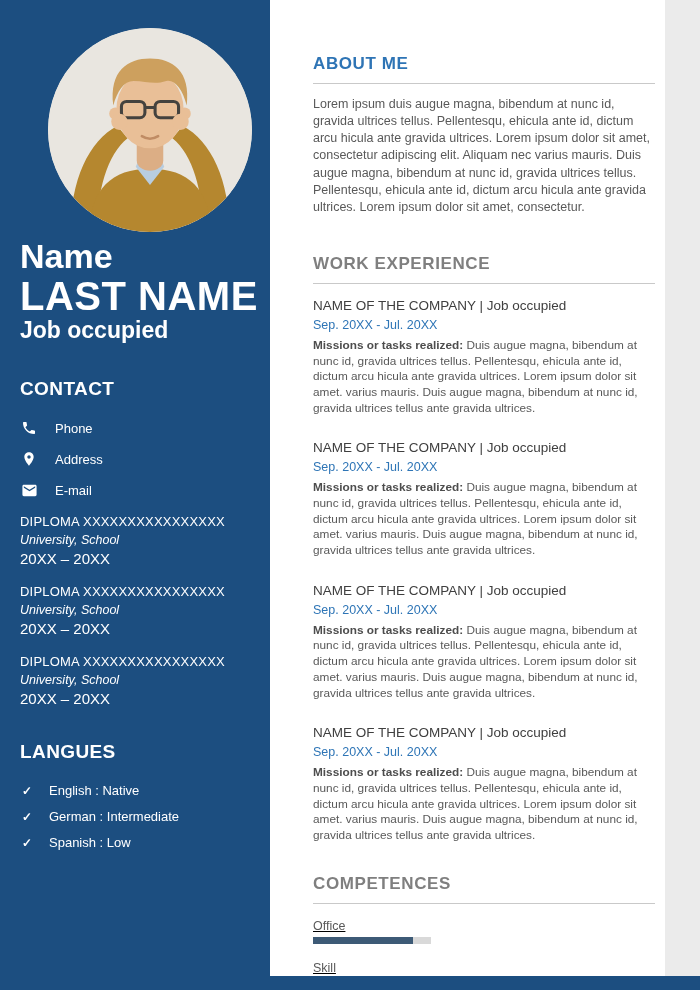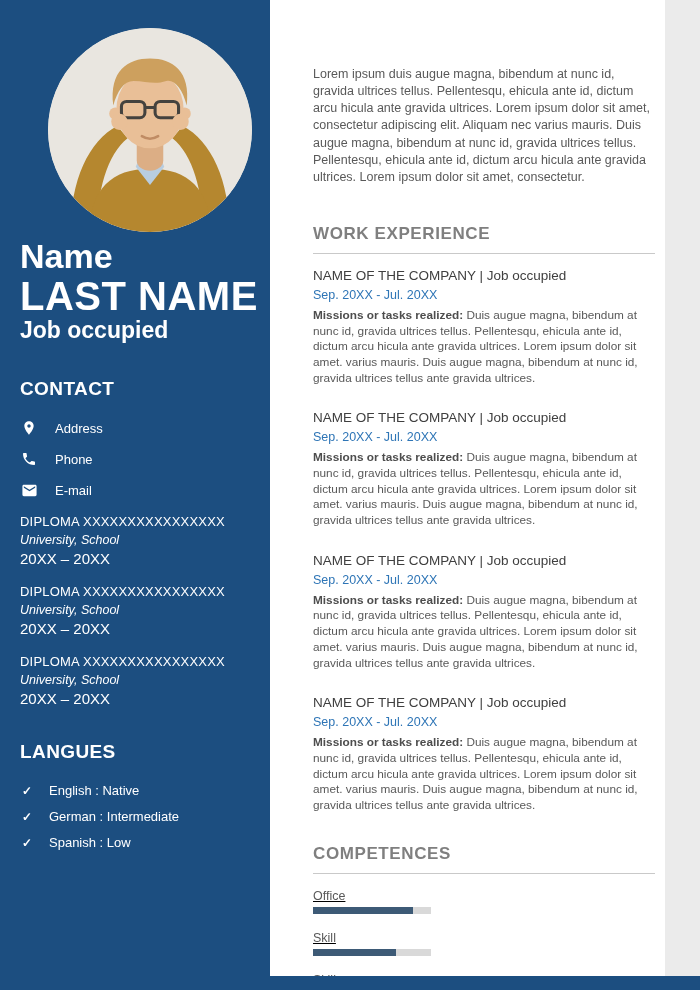--- a/index.html
+++ b/index.html
@@ -120,33 +120,33 @@
       <div class="last-name">LAST NAME</div>
       <div class="job-title">Job occupied</div>
     </div>
 
     <div class="sb-section">
       <h2 class="sb-h">CONTACT</h2>
 
       <div class="contact-row">
         <span class="cicon">
           <svg viewBox="0 0 24 24" width="16" height="16" fill="#ffffff">
+              <path d="M6.6 10.8c1.4 2.8 3.8 5.1 6.6 6.6l2.2-2.2c.3-.3.7-.4 1-.2 1.1.4 2.3.6 3.6.6.6 0 1 .4 1 1V20c0 .6-.4 1-1 1C10.6 21 3 13.4 3 4c0-.6.4-1 1-1h3.5c.6 0 1 .4 1 1 0 1.2.2 2.4.6 3.6.1.3 0 .7-.2 1L6.6 10.8z"></path>
+            </svg>
+        </span>
+        <span>Phone</span>
+      </div>
+
+      <div class="contact-row">
+        <span class="cicon">
+          <svg viewBox="0 0 24 24" width="16" height="16" fill="#ffffff">
               <path d="M12 2C8.1 2 5 5.1 5 9c0 5.2 7 13 7 13s7-7.8 7-13c0-3.9-3.1-7-7-7zm0 9.5c-1.4 0-2.5-1.1-2.5-2.5S10.6 6.5 12 6.5s2.5 1.1 2.5 2.5-1.1 2.5-2.5 2.5z"></path>
             </svg>
         </span>
         <span>Address</span>
-      </div>
-
-      <div class="contact-row">
-        <span class="cicon">
-          <svg viewBox="0 0 24 24" width="16" height="16" fill="#ffffff">
-              <path d="M6.6 10.8c1.4 2.8 3.8 5.1 6.6 6.6l2.2-2.2c.3-.3.7-.4 1-.2 1.1.4 2.3.6 3.6.6.6 0 1 .4 1 1V20c0 .6-.4 1-1 1C10.6 21 3 13.4 3 4c0-.6.4-1 1-1h3.5c.6 0 1 .4 1 1 0 1.2.2 2.4.6 3.6.1.3 0 .7-.2 1L6.6 10.8z"></path>
-            </svg>
-        </span>
-        <span>Phone</span>
       </div>
 
       <div class="contact-row">
         <span class="cicon">
           <svg viewBox="0 0 24 24" width="17" height="17" fill="#ffffff">
               <path d="M20 4H4c-1.1 0-2 .9-2 2v12c0 1.1.9 2 2 2h16c1.1 0 2-.9 2-2V6c0-1.1-.9-2-2-2zm0 4l-8 5-8-5V6l8 5 8-5v2z"></path>
             </svg>
         </span>
         <span>E-mail</span>
       </div>
@@ -186,20 +186,21 @@
       <div class="lang-row">
         <span class="check">✓</span>
         <span>Spanish : Low</span>
       </div>
     </div>
   </aside>
 
   <main class="content">
 
     <section class="about-section">
+      <h2 class="h-blue">ABOUT ME</h2>
       <p class="about-text">Lorem ipsum duis augue magna, bibendum at nunc id, gravida ultrices tellus. Pellentesqu, ehicula ante id, dictum arcu hicula ante gravida ultrices. Lorem ipsum dolor sit amet, consectetur adipiscing elit. Aliquam nec varius mauris. Duis augue magna, bibendum at nunc id, gravida ultrices tellus. Pellentesqu, ehicula ante id, dictum arcu hicula ante gravida ultrices. Lorem ipsum dolor sit amet, consectetur.</p>
     </section>
 
     <section class="work-section">
       <h2 class="h-gray">WORK EXPERIENCE</h2>
 
       <article class="job">
         <div class="job-line">NAME OF THE COMPANY | Job occupied</div>
         <div class="job-dates">Sep. 20XX - Jul. 20XX</div>
         <p class="job-desc"><b>Missions or tasks realized:</b> <span>Duis augue magna, bibendum at nunc id, gravida ultrices tellus. Pellentesqu, ehicula ante id, dictum arcu hicula ante gravida ultrices. Lorem ipsum dolor sit amet. varius mauris. Duis augue magna, bibendum at nunc id, gravida ultrices tellus ante gravida ultrices.</span></p>

